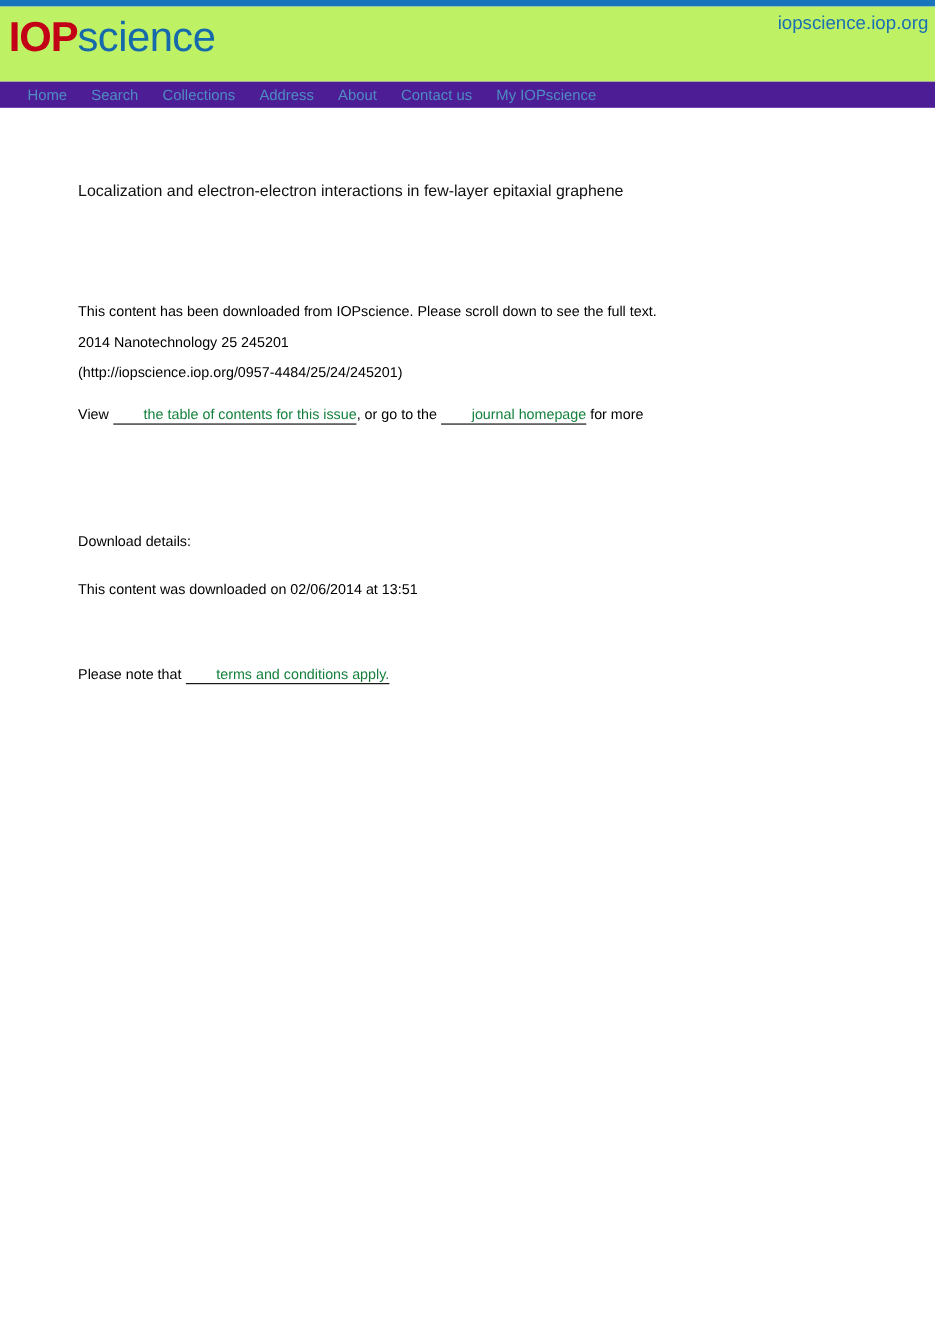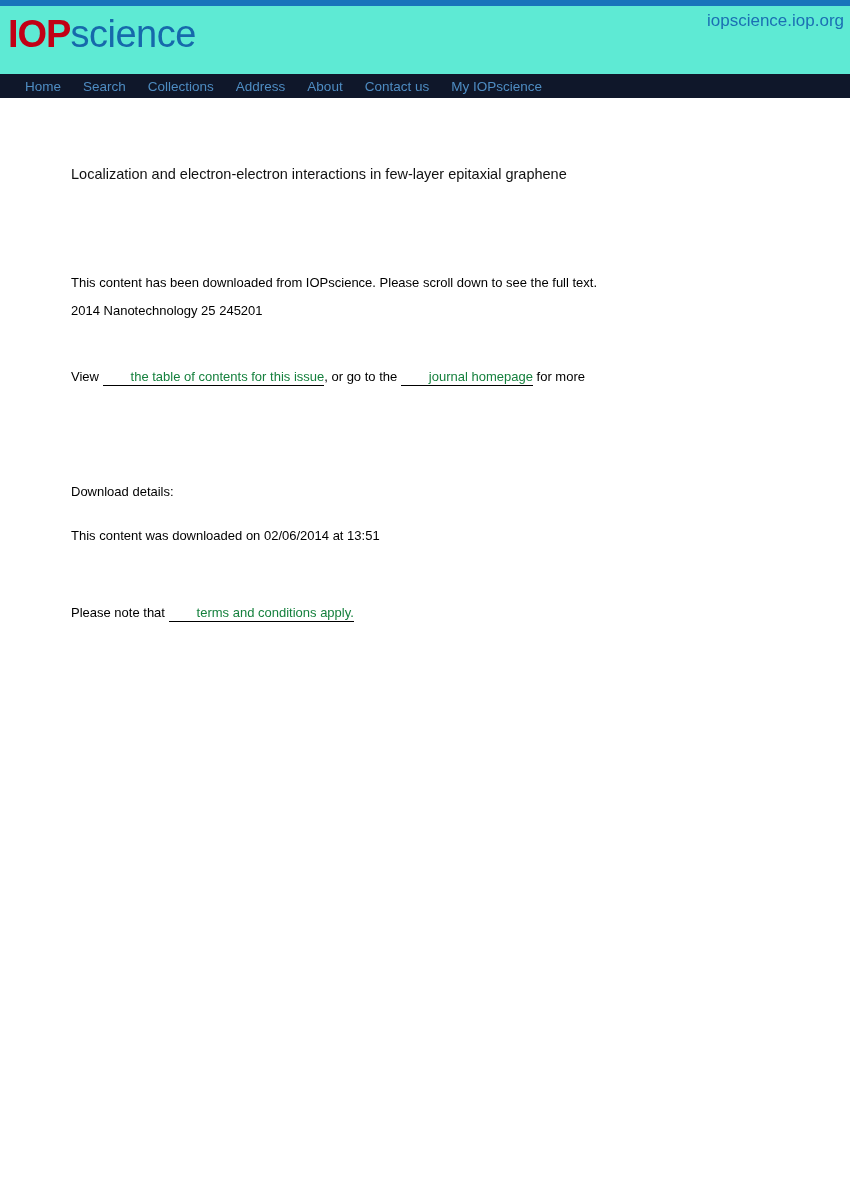--- a/index.html
+++ b/index.html
@@ -17,21 +17,21 @@
   }
 
   
   .topbar {
     height: 6px;
     background: #1874bb;
     width: 100%;
   }
   .header {
     height: 68px;
-    background: #5eead4;
+    background: #bef264;
     position: relative;
     width: 100%;
     box-sizing: border-box;
   }
   .logo {
     position: absolute;
     left: 8px;
     top: 7px;
     font-size: 38px;
     line-height: 42px;
@@ -53,21 +53,21 @@
     right: 6px;
     top: 5px;
     font-size: 17px;
     color: #1b6fb3;
     white-space: nowrap;
   }
 
   
   .navbar {
     height: 24px;
-    background: #0f172a;
+    background: #4c1d95;
     width: 100%;
     box-sizing: border-box;
     padding-left: 14px;
     display: flex;
     align-items: center;
     gap: 0px;
   }
   .navitem {
     font-size: 13.5px;
     color: #4e8cc2;
@@ -160,20 +160,21 @@
   <a class="navitem" href="#">My IOPscience</a>
 </div>
 
 <div class="content">
   <h1 class="doc-title">Localization and electron-electron interactions in few-layer epitaxial graphene</h1>
 </div>
 
 <div class="block-downloaded">
   <p>This content has been downloaded from IOPscience. Please scroll down to see the full text.</p>
   <p>2014 Nanotechnology 25 245201</p>
+  <p>(http://iopscience.iop.org/0957-4484/25/24/245201)</p>
 </div>
 
 <div class="block-view">
   <p><span>View </span><a class="ulink" href="#">the table of contents for this issue</a><span>, or go to the </span><a class="ulink" href="#">journal homepage</a><span> for more</span></p>
 </div>
 
 <div class="block-details">
   <p class="dd-label">Download details:</p>
   <p class="dd-line">This content was downloaded on 02/06/2014 at 13:51</p>
 </div>

